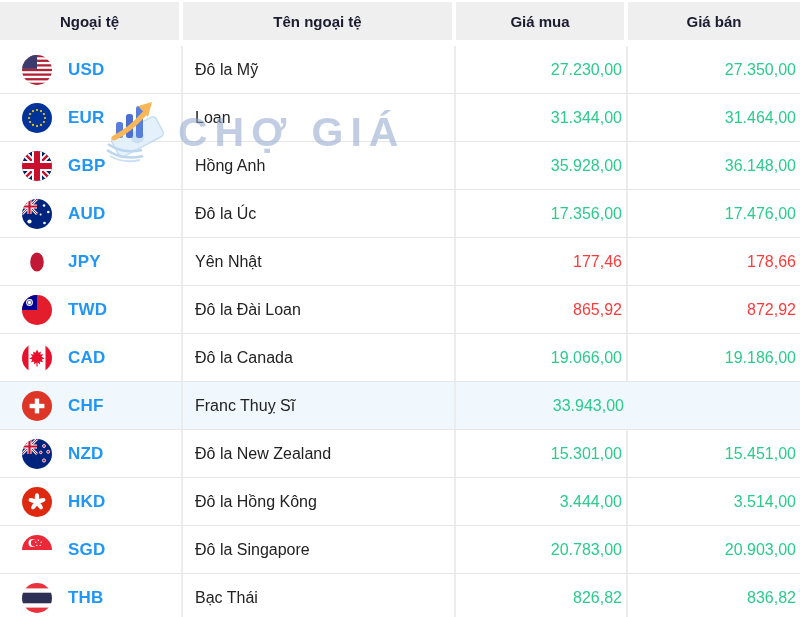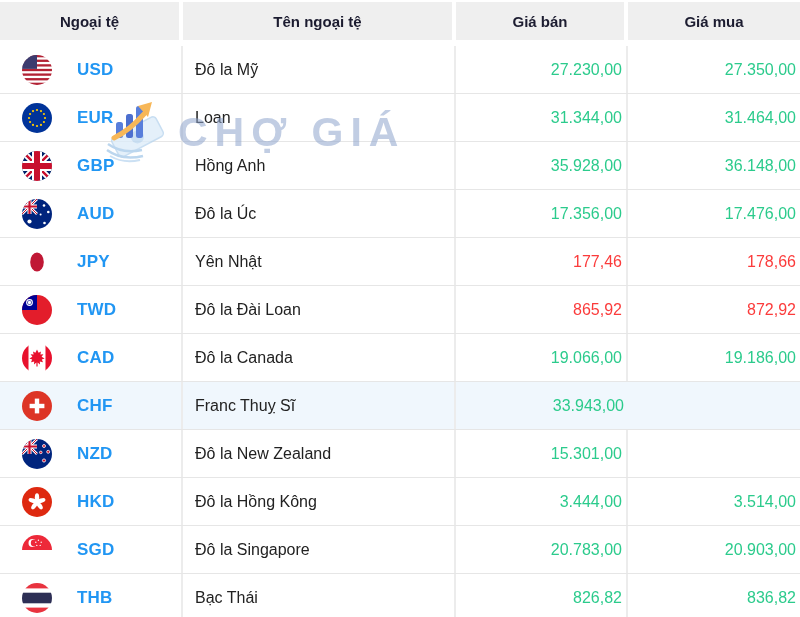--- a/index.html
+++ b/index.html
@@ -24,21 +24,21 @@
     display:flex; align-items:center; justify-content:center;
     border-right:4px solid #fff;
   }
   .hcell:last-child { border-right:none; }
 
   
   .row { height:48px; border-bottom:1px solid #e6e6e6; background:#fff; }
   .row.highlighted { background:#f0f7fd; }
   .cell { display:flex; align-items:center; font-size:16px; color:#222; }
   .cell-currency, .cell-name, .cell-buy { border-right:2px solid #ececec; }
-  .cell-currency { padding-left:22px; gap:25px; }
+  .cell-currency { padding-left:22px; gap:16px; }
   .cell-name { padding-left:12px; }
   .cell-buy, .cell-sell { justify-content:flex-end; padding-right:4px;text-align:right; }
   .code { color:#2196f3; font-weight:bold; font-size:17px; letter-spacing:.2px; }
   .row.up .price { color:#2bcb8c; }
   .row.down .price { color:#fb3b3b; }
 
   .flag { width:30px; height:30px; flex:0 0 30px; display:block; }
 
   
   .watermark {
@@ -54,22 +54,22 @@
   }
 </style>
 </head>
 <body>
 
 <div class="rate-table">
 
   <div class="grid-row thead">
     <div class="hcell">Ngoại tệ</div>
     <div class="hcell">Tên ngoại tệ</div>
+    <div class="hcell">Giá mua</div>
     <div class="hcell">Giá bán</div>
-    <div class="hcell">Giá mua</div>
   </div>
 
   <div class="grid-row row up">
     <div class="cell cell-currency">
       <svg class="flag" viewBox="0 0 30 30">
         <defs>
             <clipPath id="c-usd">
               <circle cx="15" cy="15" r="15"></circle>
             </clipPath>
           </defs>
@@ -267,20 +267,21 @@
               <circle cx="26.2" cy="12.8" r="1.5"></circle>
             <circle cx="18.8" cy="13.4" r="1.3"></circle>
               <circle cx="22" cy="21.5" r="1.6"></circle>
           </g>
         </g>
       </svg>
       <span class="code">NZD</span>
     </div>
     <div class="cell cell-name">Đô la New Zealand</div>
     <div class="cell cell-buy price">15.301,00</div>
+    <div class="cell cell-sell price">15.451,00</div>
   </div>
 
   <div class="grid-row row up">
     <div class="cell cell-currency">
       <svg class="flag" viewBox="0 0 30 30">
         <circle cx="15" cy="15" r="15" fill="#de2910"></circle>
         <g fill="#fff">
           <ellipse cx="15" cy="10.6" rx="2.2" ry="4.4"></ellipse>
           <ellipse cx="15" cy="10.6" rx="2.2" ry="4.4" transform="rotate(72 15 15)"></ellipse>
           <ellipse cx="15" cy="10.6" rx="2.2" ry="4.4" transform="rotate(144 15 15)"></ellipse>

